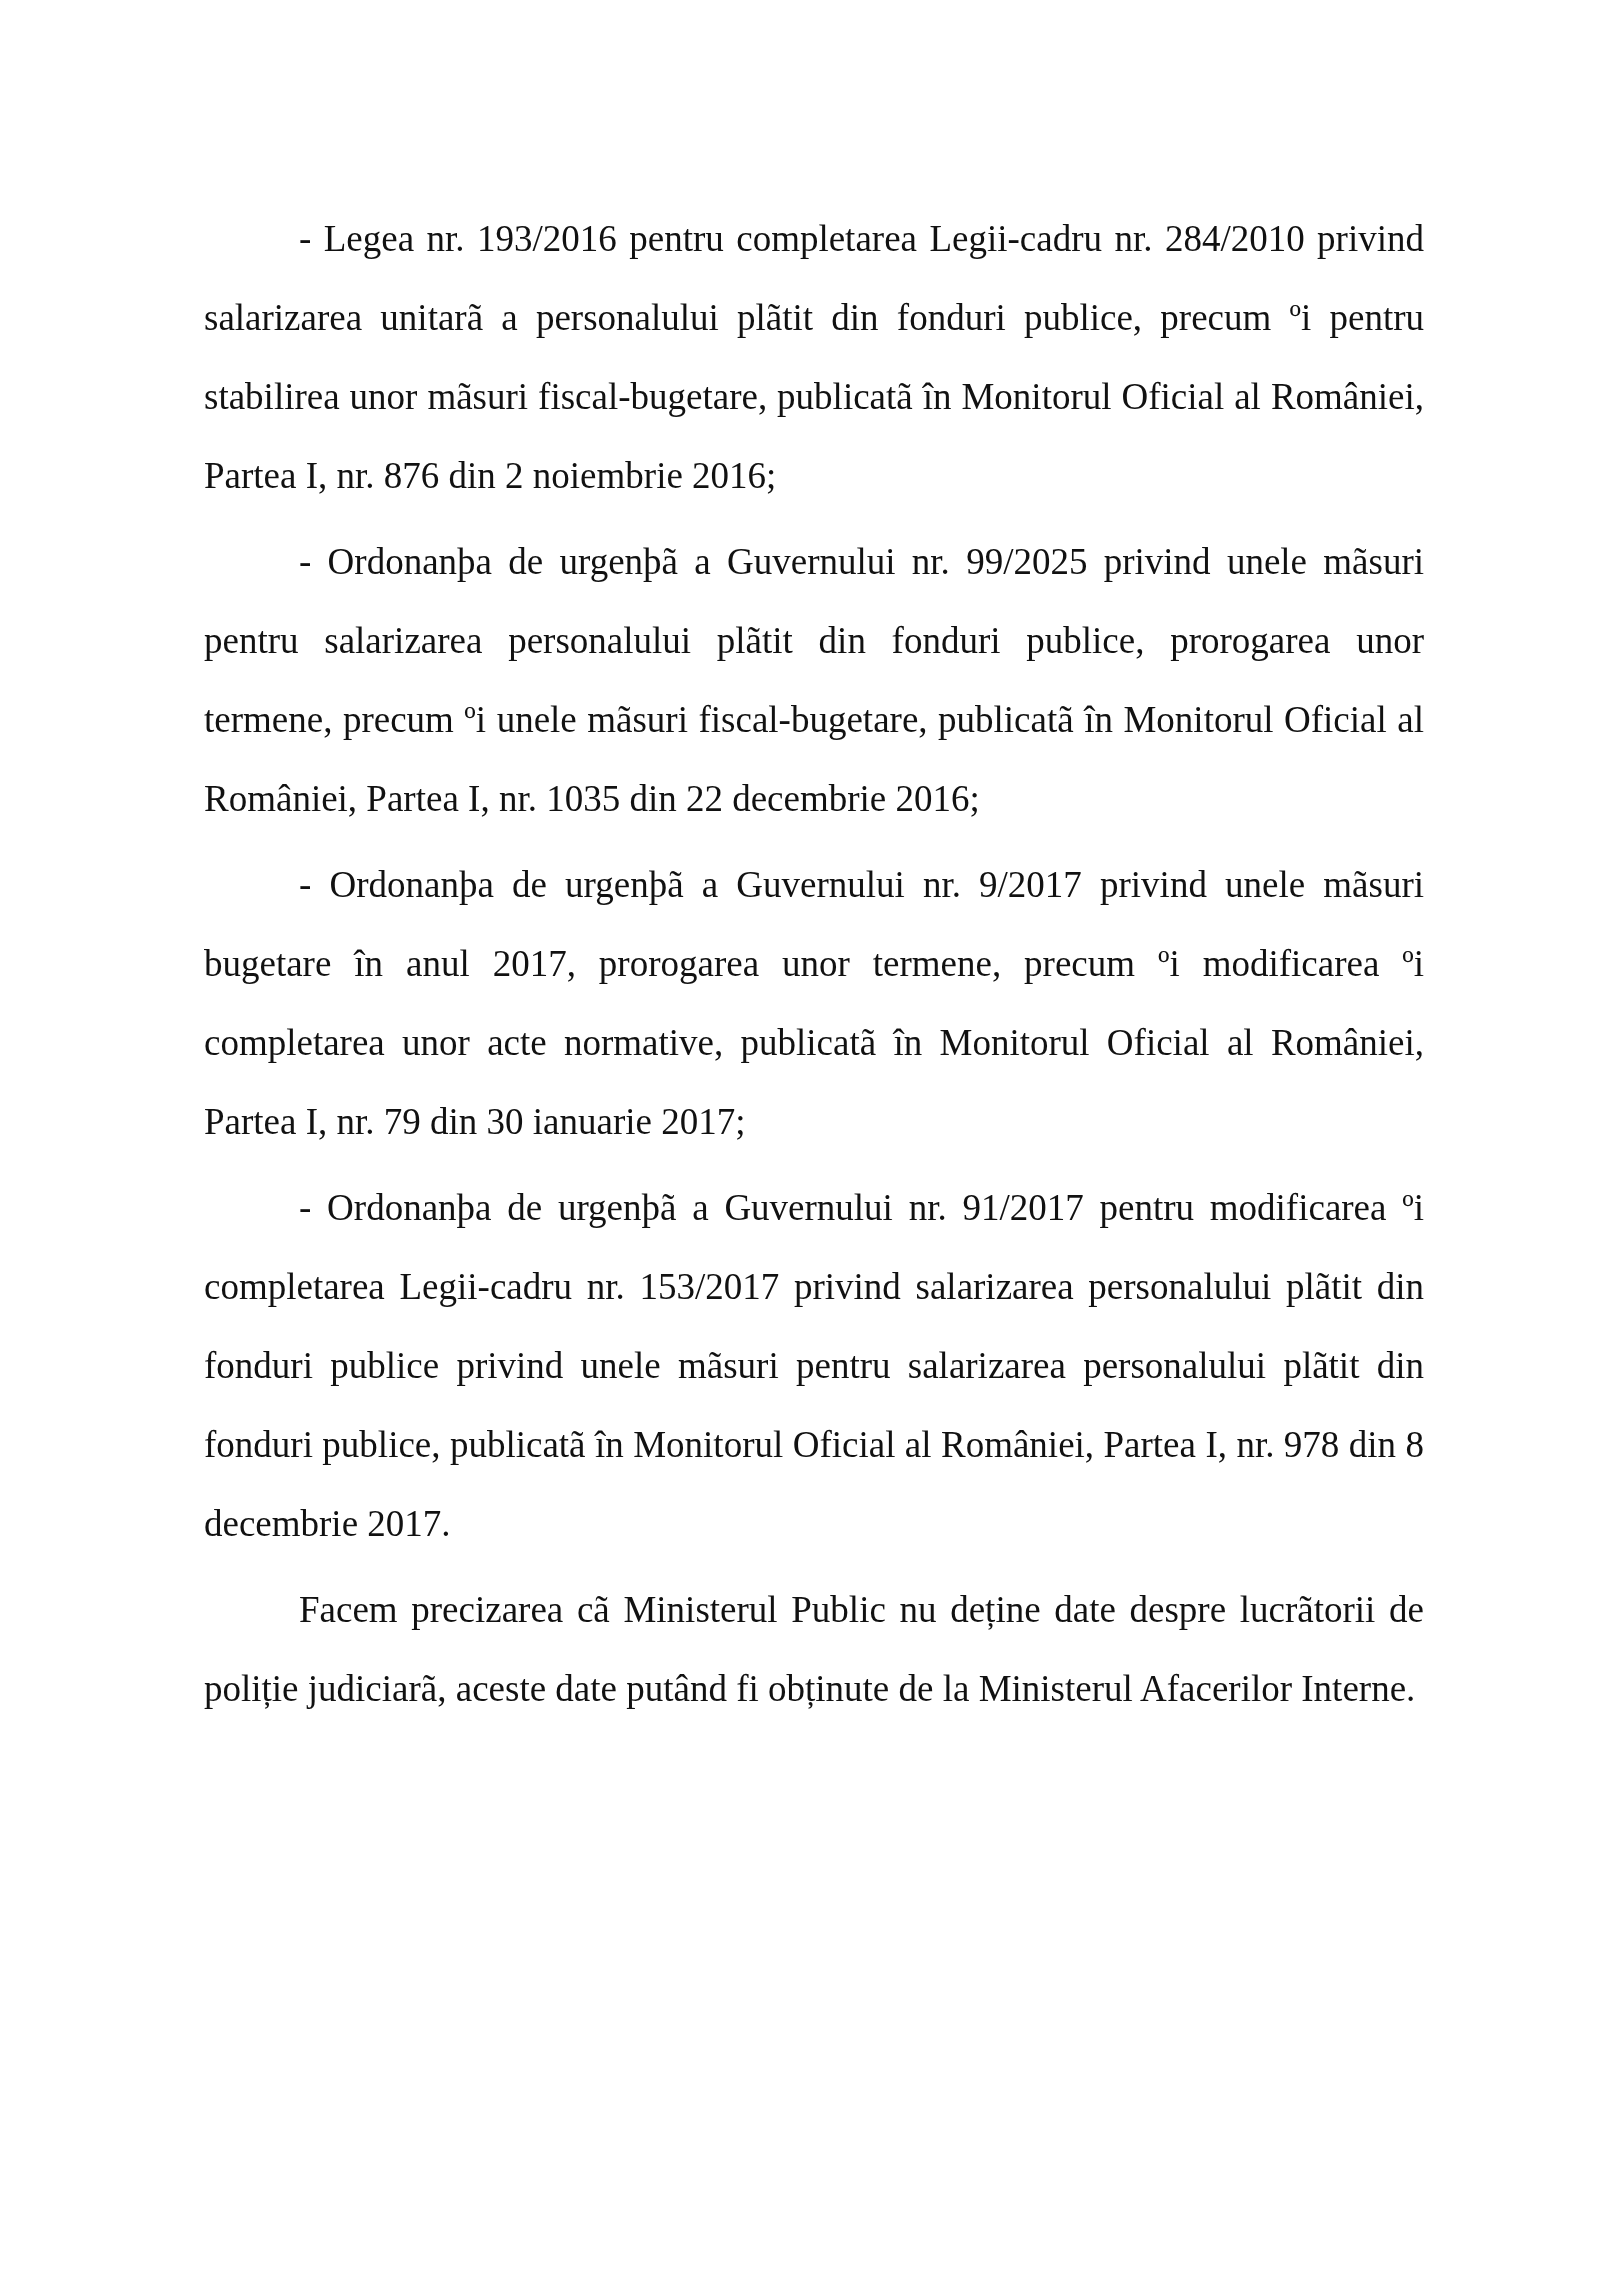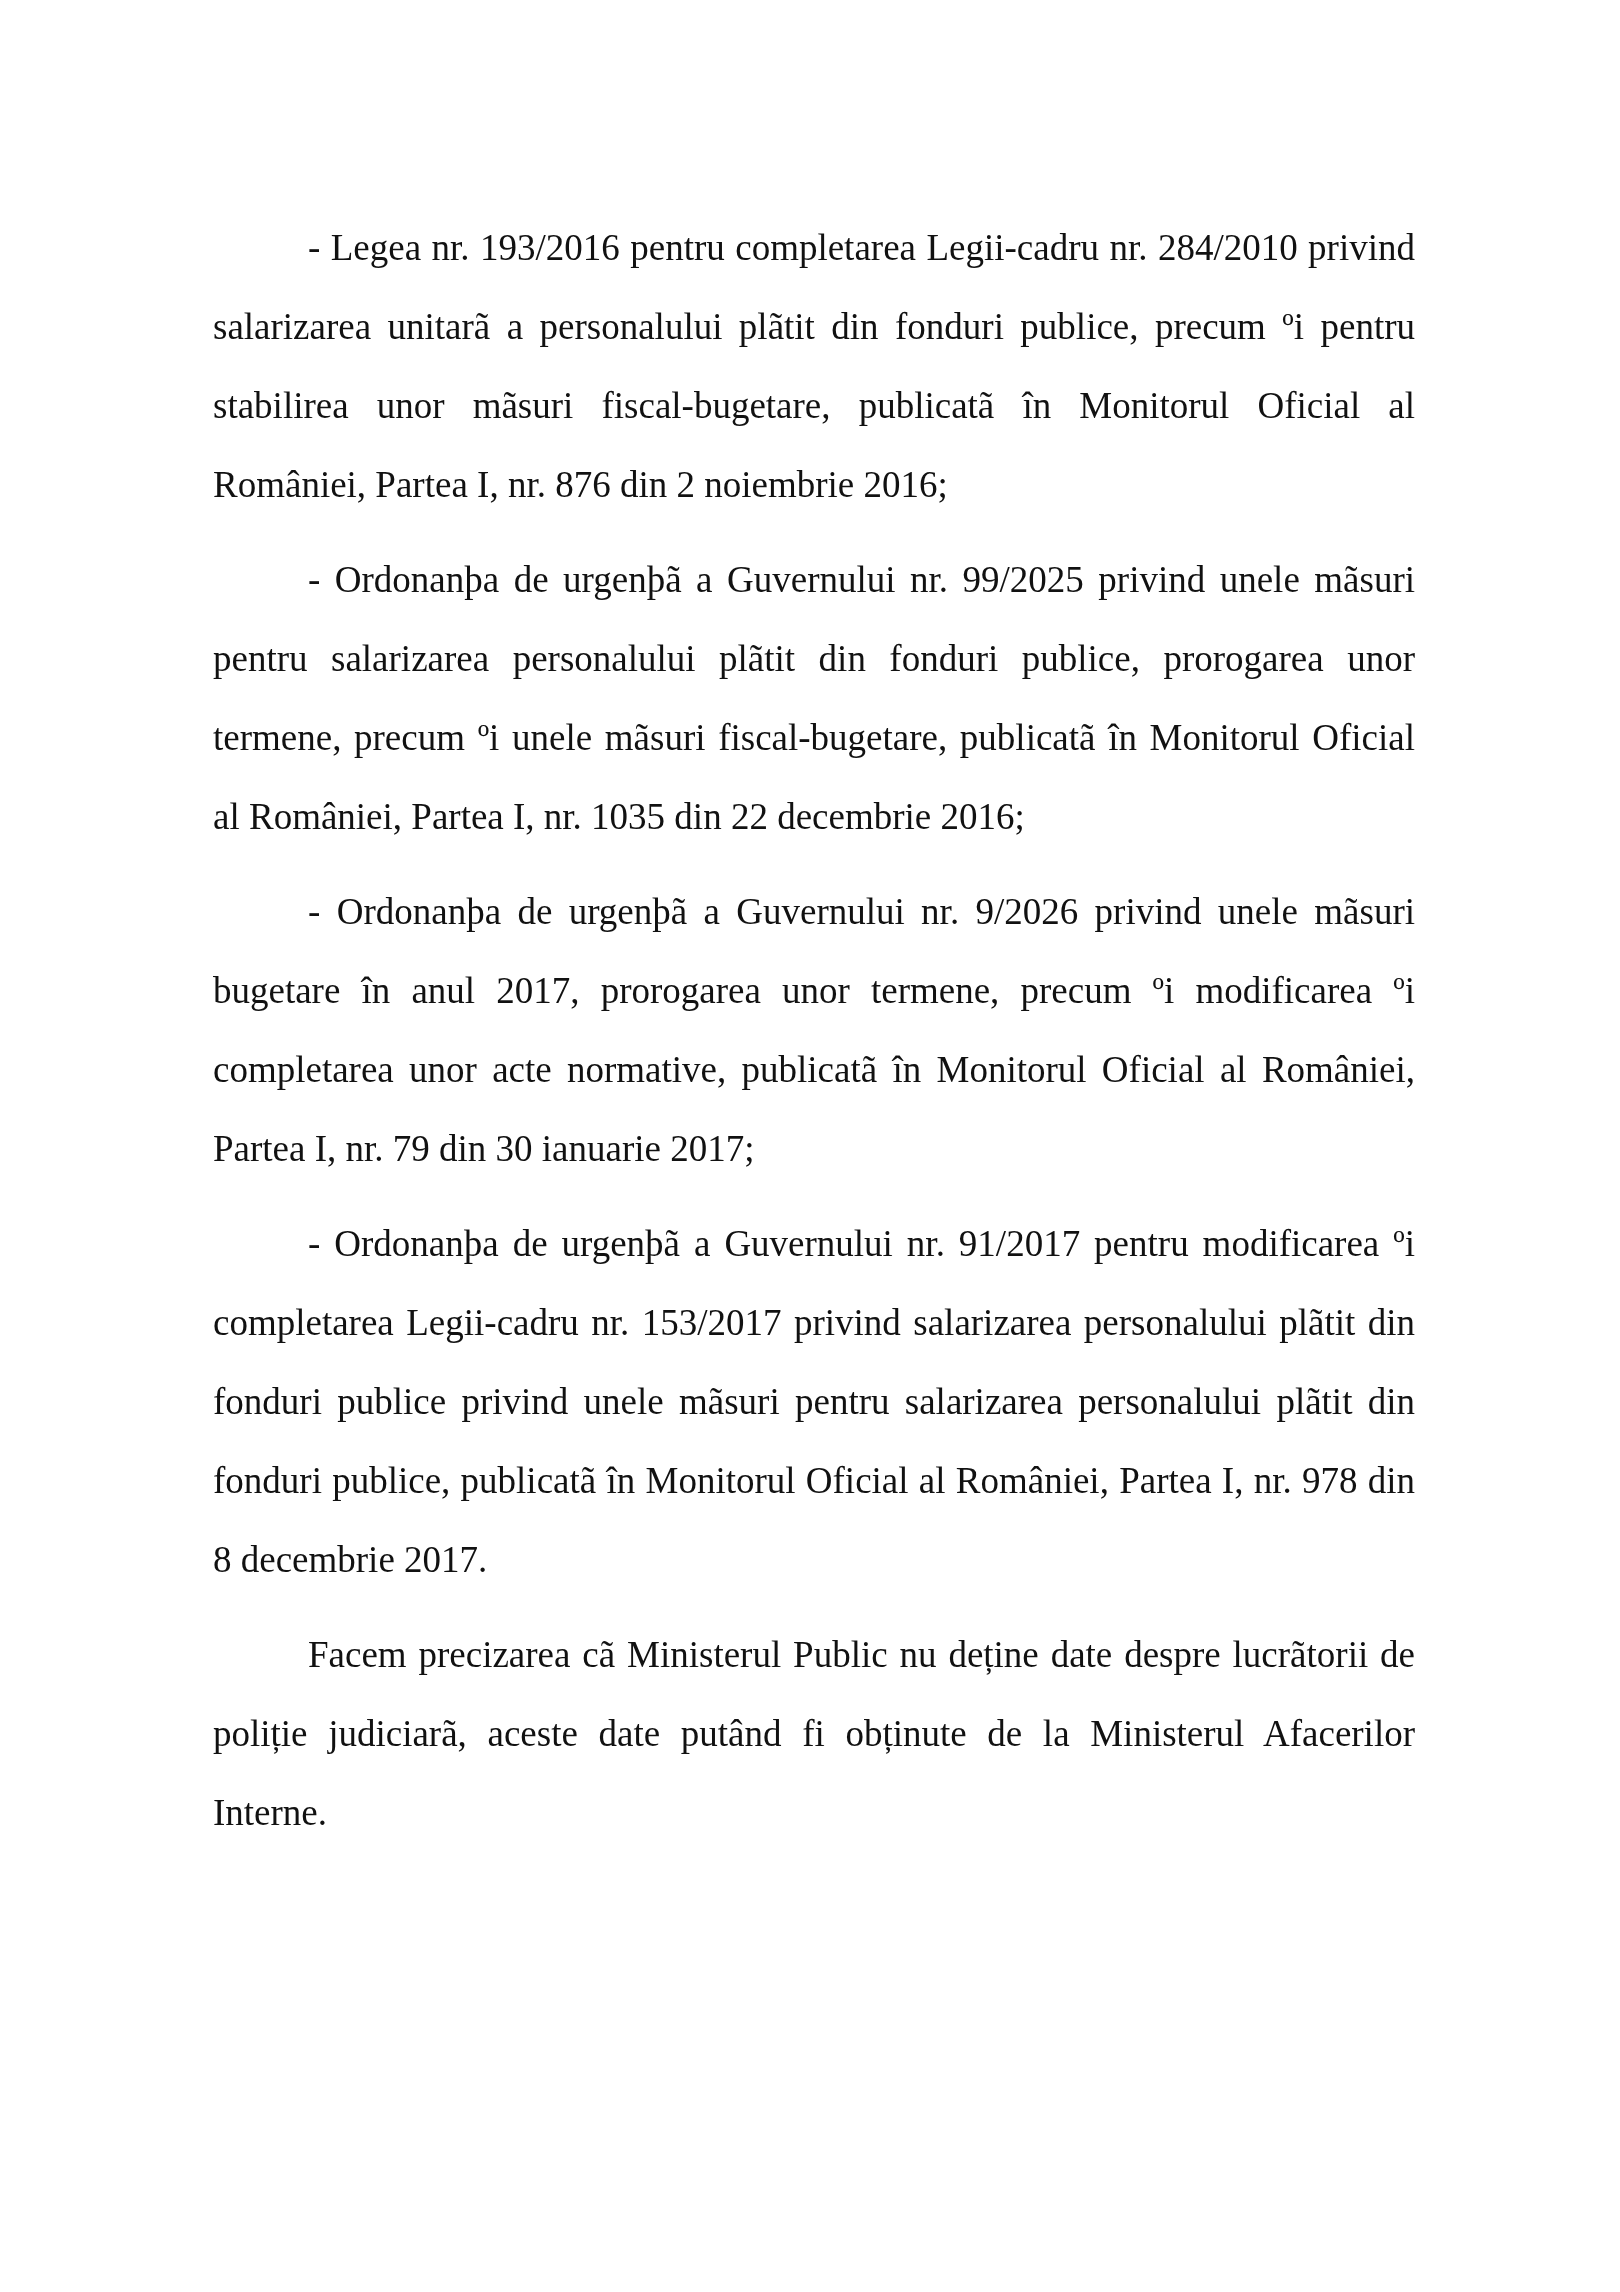--- a/index.html
+++ b/index.html
@@ -17,31 +17,31 @@
       position: absolute;
       left: 197px;
       top: 192px;
       width: 1234px;
       color: #111111;
       font-family: "Liberation Serif", "DejaVu Serif", serif;
       font-size: 37px;
       line-height: 79px;
     }
     .para {
-      margin: 16px;
+      margin: 7px;
       text-align: justify;
       text-indent: 95px;
     }
     .para.last-block {
       margin-top: 0;
     }
   </style>
 </head>
 <body>
 
 <div class="page">
   <p class="para">- Legea nr. 193/2016 pentru completarea Legii-cadru nr. 284/2010 privind salarizarea unitarã a personalului plãtit din fonduri publice, precum ºi pentru stabilirea unor mãsuri fiscal-bugetare, publicatã în Monitorul Oficial al României, Partea I, nr. 876 din 2 noiembrie 2016;</p>
   <p class="para">- Ordonanþa de urgenþã a Guvernului nr. 99/2025 privind unele mãsuri pentru salarizarea personalului plãtit din fonduri publice, prorogarea unor termene, precum ºi unele mãsuri fiscal-bugetare, publicatã în Monitorul Oficial al României, Partea I, nr. 1035 din 22 decembrie 2016;</p>
-  <p class="para">- Ordonanþa de urgenþã a Guvernului nr. 9/2026 privind unele mãsuri bugetare în anul 2017, prorogarea unor termene, precum ºi modificarea ºi completarea unor acte normative, publicatã în Monitorul Oficial al României, Partea I, nr. 79 din  30 ianuarie 2017;</p>
+  <p class="para">- Ordonanþa de urgenþã a Guvernului nr. 9/2017 privind unele mãsuri bugetare în anul 2017, prorogarea unor termene, precum ºi modificarea ºi completarea unor acte normative, publicatã în Monitorul Oficial al României, Partea I, nr. 79 din  30 ianuarie 2017;</p>
   <p class="para">- Ordonanþa de urgenþã a Guvernului nr. 91/2017 pentru modificarea ºi completarea Legii-cadru nr. 153/2017 privind salarizarea personalului plãtit din fonduri publice privind unele mãsuri pentru salarizarea personalului plãtit din fonduri publice, publicatã în Monitorul Oficial al României, Partea I, nr. 978 din 8 decembrie 2017.</p>
   <p class="para last-block">Facem precizarea cã Ministerul Public nu deține date despre lucrãtorii de poliție judiciarã, aceste date putând fi obținute de la Ministerul Afacerilor Interne.</p>
 </div>
 
 
 </body></html>

